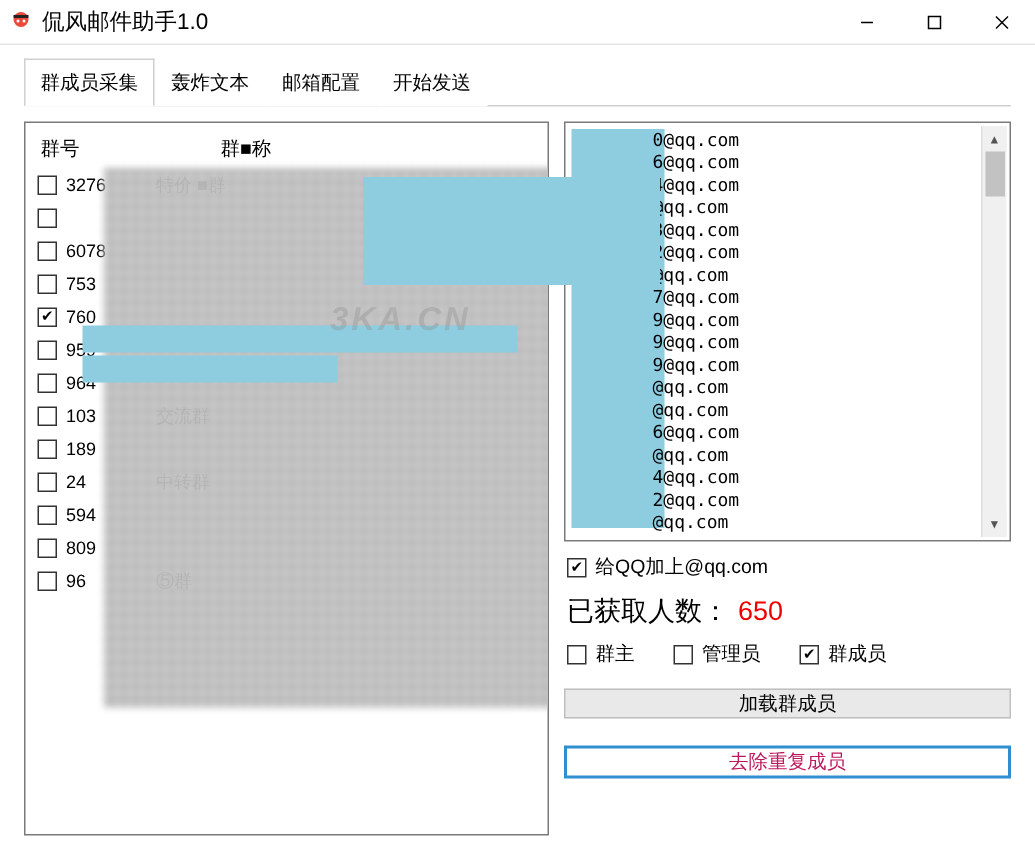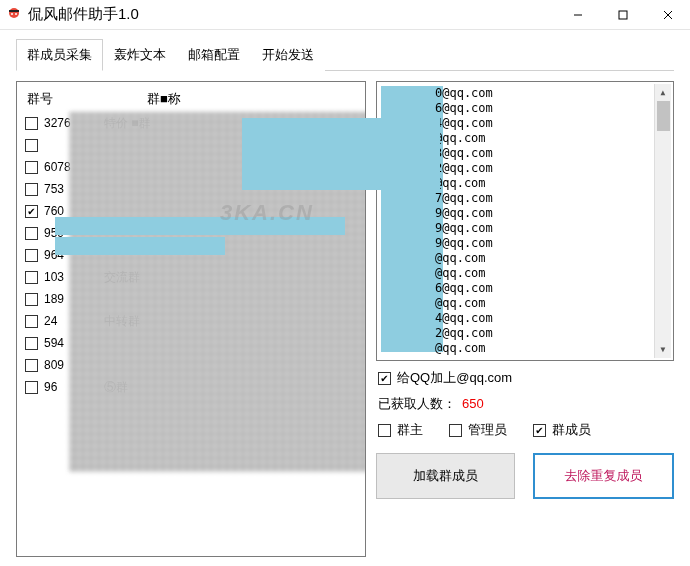--- a/index.html
+++ b/index.html
@@ -182,26 +182,26 @@
   }
   .scroll-down { position: absolute; bottom: 0; }
   .scroll-thumb {
     position: absolute;
     top: 17px; left: 2px;
     width: 13px; height: 30px;
     background: #c2c2c2;
   }
 
   .chk-line { display: flex; align-items: center; font-size: 13px; padding-left: 2px; }
-  .count-line { font-size: 13px; padding-left: 2px; }
+  .count-line { font-size: 18px; padding-left: 2px; }
   .count-val { color: #e00; margin-left: 6px; }
   .role-line { display: flex; gap: 26px; font-size: 13px; padding-left: 2px; }
   .role-line .chk-wrap { display: flex; align-items: center; }
 
-  .btn-row { display: flex; gap: 18px; margin-top: 6px; }
+  .btn-row { display: flex; gap: 18px; margin-top: 6px; flex-direction: column; }
   .btn {
     flex: 1;
     height: 46px;
     display: flex; align-items: center; justify-content: center;
     font-size: 13px;
     border: 1px solid #bfbfbf;
     background: #e9e9e9;
     cursor: default;
   }
   .btn.primary {

